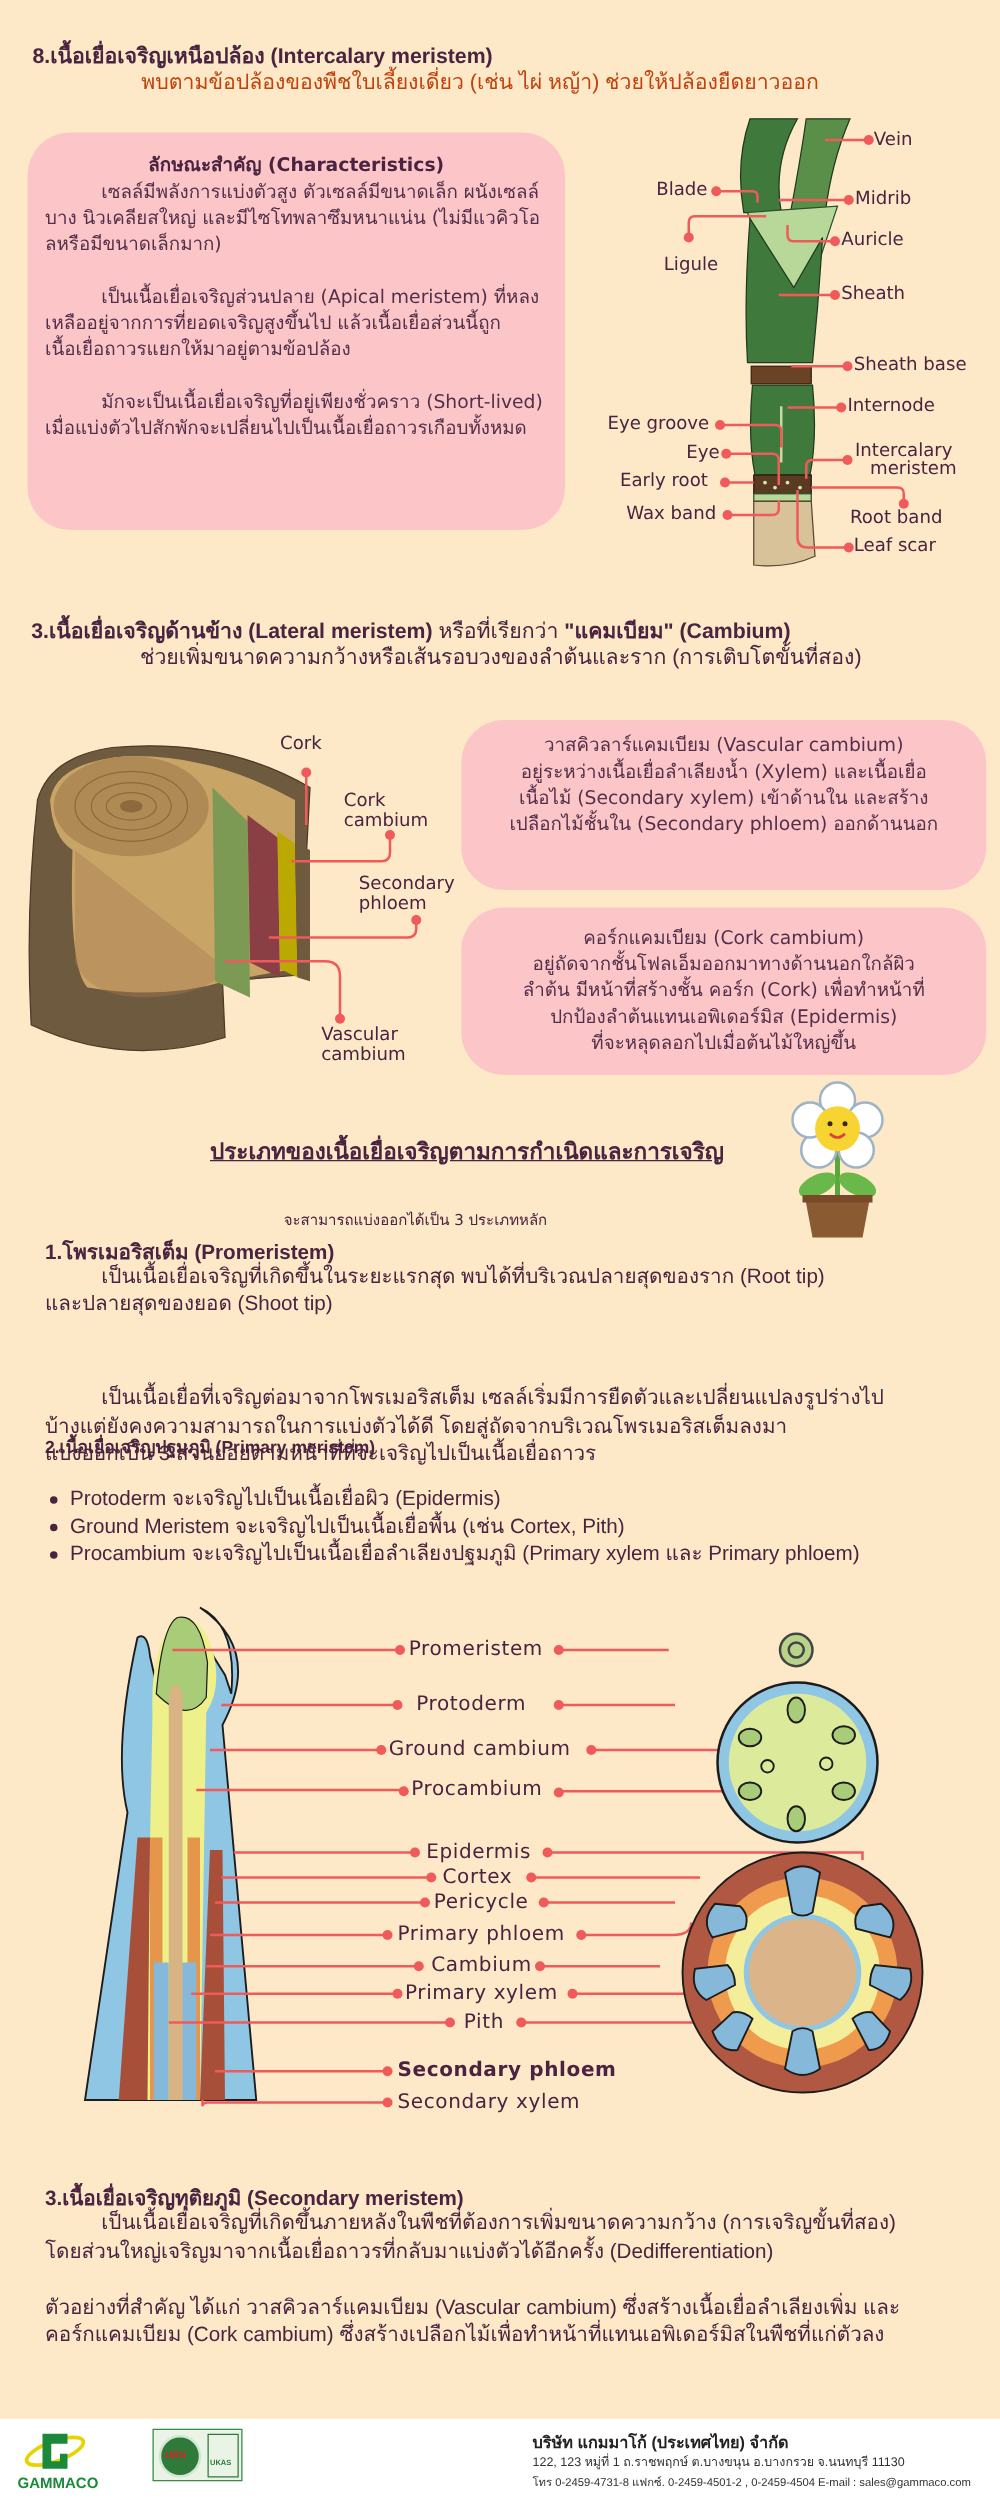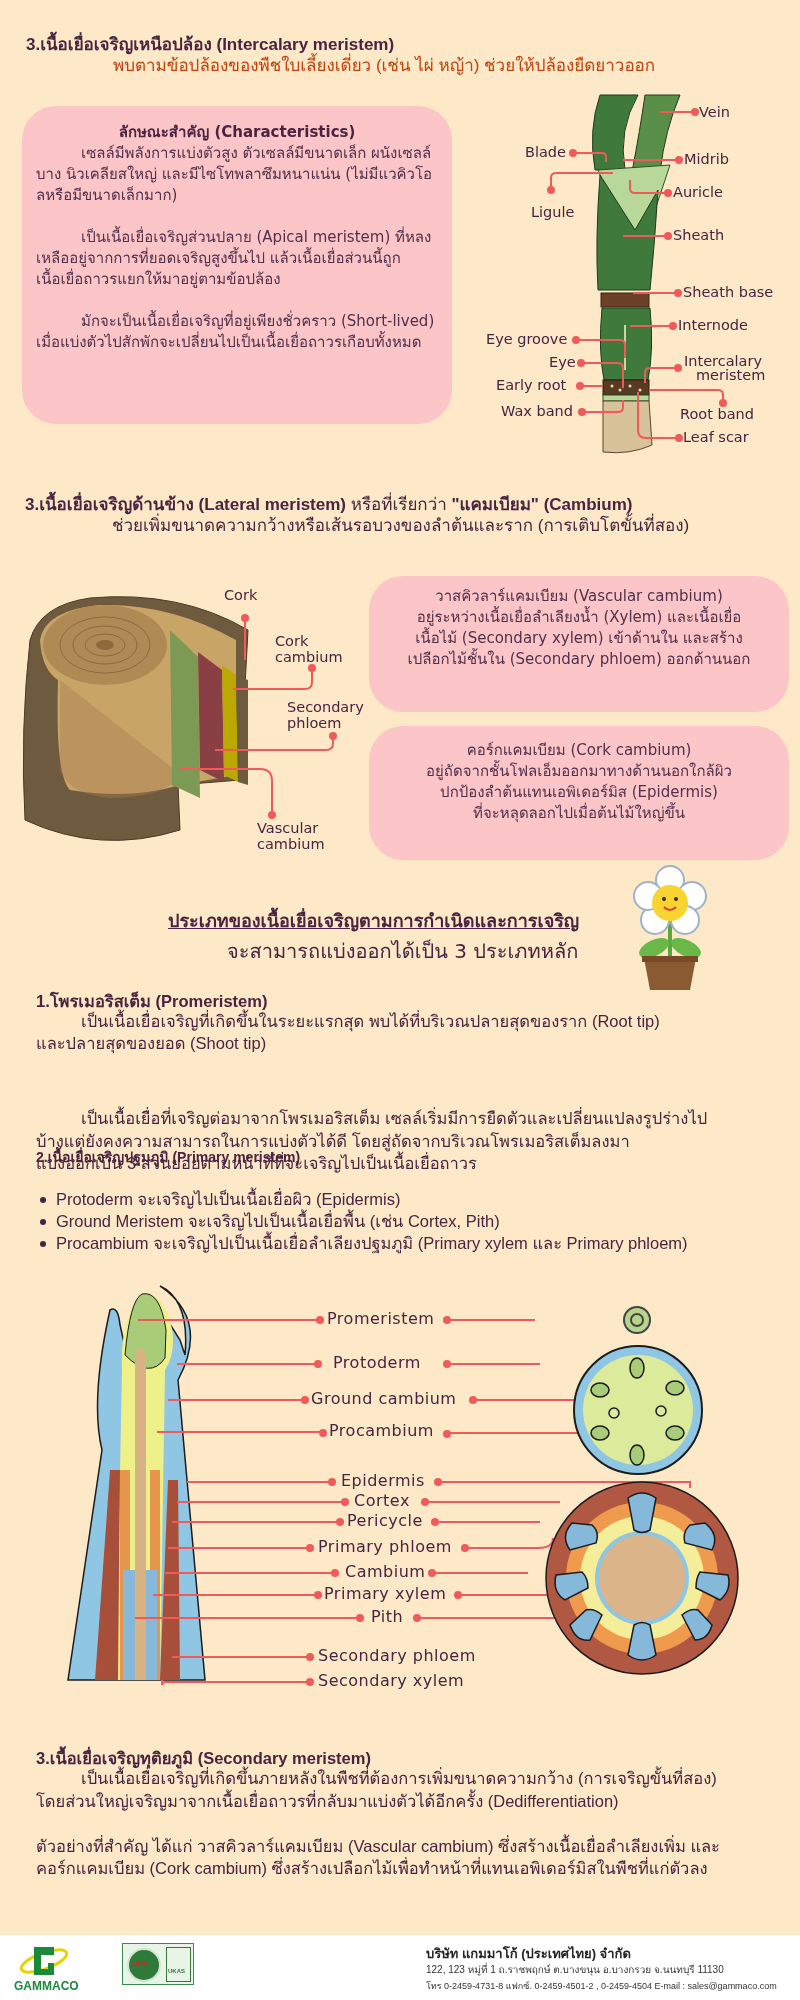--- a/index.html
+++ b/index.html
@@ -16,21 +16,21 @@
   .indent { text-indent: 45px; }
   svg { position: absolute; overflow: visible; }
   .footer { position: absolute; left: 0; top: 1935px; width: 800px; height: 65px; background: #ffffff; }
   ul.bul { list-style: none; }
   ul.bul li { position: relative; padding-left: 20px; }
   ul.bul li::before { content: ""; position: absolute; left: 4px; top: 9px; width: 6px; height: 6px; background: #4a2340; border-radius: 50%; }
 </style>
 </head>
 <body>
 
-<div class="abs h-bold" style="left:26px; top:30px; font-size:17px;">3.เนื้อเยื่อเจริญเหนือปล้อง (Intercalary meristem)</div>
+<div class="abs h-bold" style="left:26px; top:30px; font-size:17px;">8.เนื้อเยื่อเจริญเหนือปล้อง (Intercalary meristem)</div>
 <div class="abs sans" style="left:113px; top:51px; font-size:17px; color:#c2410c;">พบตามข้อปล้องของพืชใบเลี้ยงเดี่ยว (เช่น ไผ่ หญ้า) ช่วยให้ปล้องยืดยาวออก</div>
 
 <div class="abs pinkbox" style="left:22px; top:106px; width:430px; height:318px; padding:16px 14px 0 14px;">
   <div class="box-text" style="text-align:center; font-weight:bold; color:#4a2340;">ลักษณะสำคัญ (Characteristics)</div>
   <div class="box-text indent" style="margin-top:0;">เซลล์มีพลังการแบ่งตัวสูง ตัวเซลล์มีขนาดเล็ก ผนังเซลล์บาง นิวเคลียสใหญ่ และมีไซโทพลาซึมหนาแน่น (ไม่มีแวคิวโอลหรือมีขนาดเล็กมาก)</div>
   <div class="box-text indent" style="margin-top:21px;">เป็นเนื้อเยื่อเจริญส่วนปลาย (Apical meristem) ที่หลงเหลืออยู่จากการที่ยอดเจริญสูงขึ้นไป แล้วเนื้อเยื่อส่วนนี้ถูกเนื้อเยื่อถาวรแยกให้มาอยู่ตามข้อปล้อง</div>
   <div class="box-text indent" style="margin-top:21px;">มักจะเป็นเนื้อเยื่อเจริญที่อยู่เพียงชั่วคราว (Short-lived) เมื่อแบ่งตัวไปสักพักจะเปลี่ยนไปเป็นเนื้อเยื่อถาวรเกือบทั้งหมด</div>
 </div>
 
 <div class="abs" style="left:460px; top:90px; width:340px; height:380px;">
@@ -161,26 +161,27 @@
 <div class="abs pinkbox" style="left:369px; top:576px; width:420px; height:136px; padding:10px 8px 0 8px; text-align:center;">
   <div class="box-text">วาสคิวลาร์แคมเบียม (Vascular cambium)</div>
   <div class="box-text">อยู่ระหว่างเนื้อเยื่อลำเลียงน้ำ (Xylem) และเนื้อเยื่อ</div>
   <div class="box-text">เนื้อไม้ (Secondary xylem) เข้าด้านใน และสร้าง</div>
   <div class="box-text">เปลือกไม้ชั้นใน (Secondary phloem) ออกด้านนอก</div>
 </div>
 
 <div class="abs pinkbox" style="left:369px; top:726px; width:420px; height:134px; padding:14px 8px 0 8px; text-align:center;">
   <div class="box-text">คอร์กแคมเบียม (Cork cambium)</div>
   <div class="box-text">อยู่ถัดจากชั้นโฟลเอ็มออกมาทางด้านนอกใกล้ผิว</div>
+  <div class="box-text">ลำต้น มีหน้าที่สร้างชั้น คอร์ก (Cork) เพื่อทำหน้าที่</div>
   <div class="box-text">ปกป้องลำต้นแทนเอพิเดอร์มิส (Epidermis)</div>
   <div class="box-text">ที่จะหลุดลอกไปเมื่อต้นไม้ใหญ่ขึ้น</div>
 </div>
 
 <div class="abs h-bold" style="left:168px; top:906px; font-size:18px; text-decoration:underline;">ประเภทของเนื้อเยื่อเจริญตามการกำเนิดและการเจริญ</div>
-<div class="abs" style="left:227px; top:935px; font-size:20px; color:#4a2340;">จะสามารถแบ่งออกได้เป็น 3 ประเภทหลัก</div>
+<div class="abs" style="left:227px; top:966px; font-size:12px; color:#4a2340;">จะสามารถแบ่งออกได้เป็น 3 ประเภทหลัก</div>
 
 <div class="abs" style="left:630px; top:868px; width:80px; height:122px;">
   <svg width="80" height="122" viewBox="0 0 80 122">
     <rect x="38" y="50" width="4" height="40" fill="#5aa83a"></rect>
     <ellipse cx="24" cy="80" rx="16" ry="8" fill="#6ab84a" transform="rotate(-25 24 80)"></ellipse>
     <ellipse cx="56" cy="80" rx="16" ry="8" fill="#6ab84a" transform="rotate(25 56 80)"></ellipse>
     <g fill="#ffffff" stroke="#9fb3c8" stroke-width="2">
       <circle cx="40" cy="12" r="14"></circle>
       <circle cx="62" cy="28" r="14"></circle>
       <circle cx="55" cy="52" r="14"></circle>
@@ -313,21 +314,21 @@
   <div class="abs lbl2" style="left:273px; top:73px;">Protoderm</div>
   <div class="abs lbl2" style="left:251px; top:109px;">Ground cambium</div>
   <div class="abs lbl2" style="left:269px; top:141px;">Procambium</div>
   <div class="abs lbl2" style="left:281px; top:191px;">Epidermis</div>
   <div class="abs lbl2" style="left:294px; top:211px;">Cortex</div>
   <div class="abs lbl2" style="left:287px; top:231px;">Pericycle</div>
   <div class="abs lbl2" style="left:258px; top:257px;">Primary phloem</div>
   <div class="abs lbl2" style="left:285px; top:282px;">Cambium</div>
   <div class="abs lbl2" style="left:264px; top:304px;">Primary xylem</div>
   <div class="abs lbl2" style="left:311px; top:327px;">Pith</div>
-  <div class="abs lbl2" style="left:258px; top:366px;">Secondary phloem</div>
+  <div class="abs lbl2" style="left:258px; top:366px;font-weight:bold;">Secondary phloem</div>
   <div class="abs lbl2" style="left:258px; top:391px;">Secondary xylem</div>
 </div>
 
 <div class="abs h-bold" style="left:36px; top:1745px; font-size:16.5px;">3.เนื้อเยื่อเจริญทุติยภูมิ (Secondary meristem)</div>
 <div class="abs body-txt" style="left:81px; top:1767px;">เป็นเนื้อเยื่อเจริญที่เกิดขึ้นภายหลังในพืชที่ต้องการเพิ่มขนาดความกว้าง  (การเจริญขั้นที่สอง)</div>
 <div class="abs body-txt" style="left:36px; top:1790px;">โดยส่วนใหญ่เจริญมาจากเนื้อเยื่อถาวรที่กลับมาแบ่งตัวได้อีกครั้ง (Dedifferentiation)</div>
 <div class="abs body-txt" style="left:36px; top:1835px;">ตัวอย่างที่สำคัญ ได้แก่ วาสคิวลาร์แคมเบียม (Vascular cambium) ซึ่งสร้างเนื้อเยื่อลำเลียงเพิ่ม และ</div>
 <div class="abs body-txt" style="left:36px; top:1857px;">คอร์กแคมเบียม (Cork cambium) ซึ่งสร้างเปลือกไม้เพื่อทำหน้าที่แทนเอพิเดอร์มิสในพืชที่แก่ตัวลง</div>
 
 <div class="footer">

